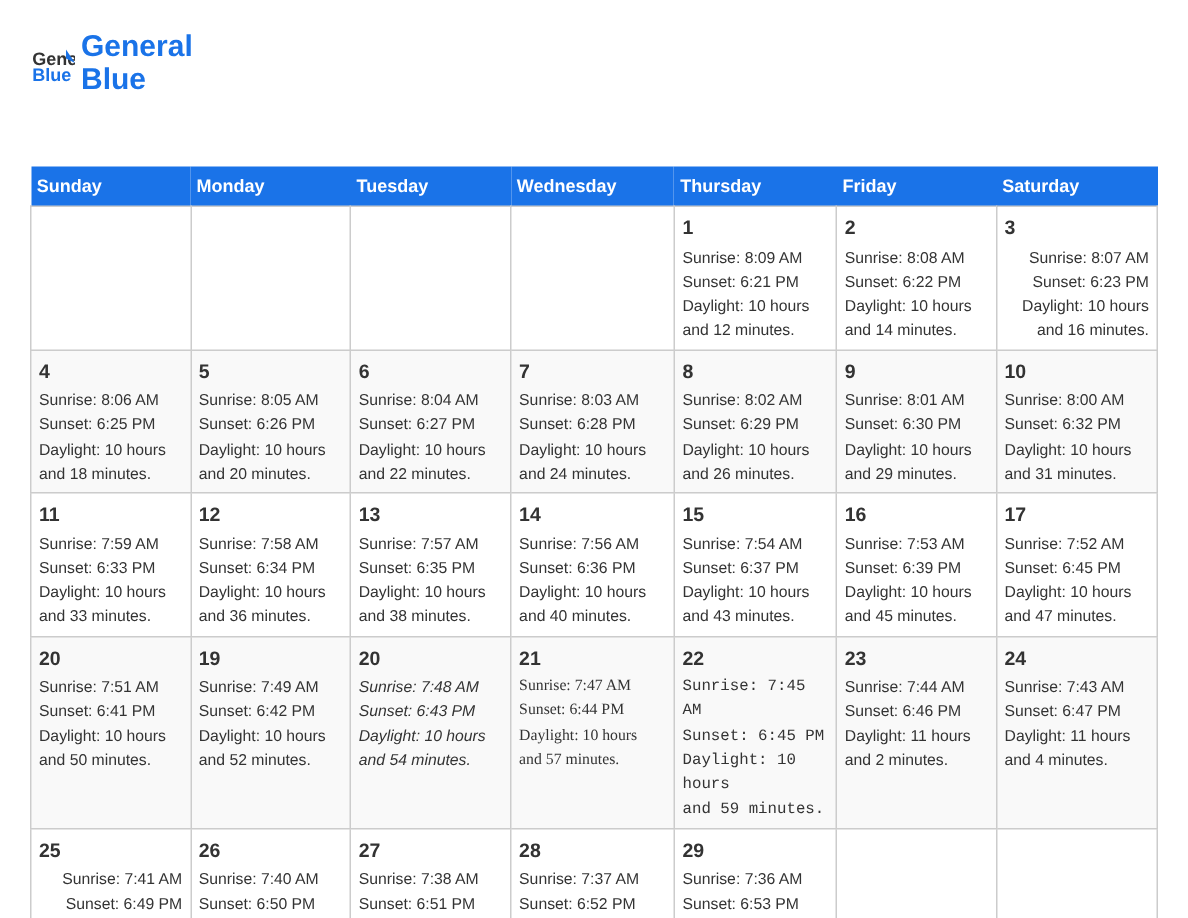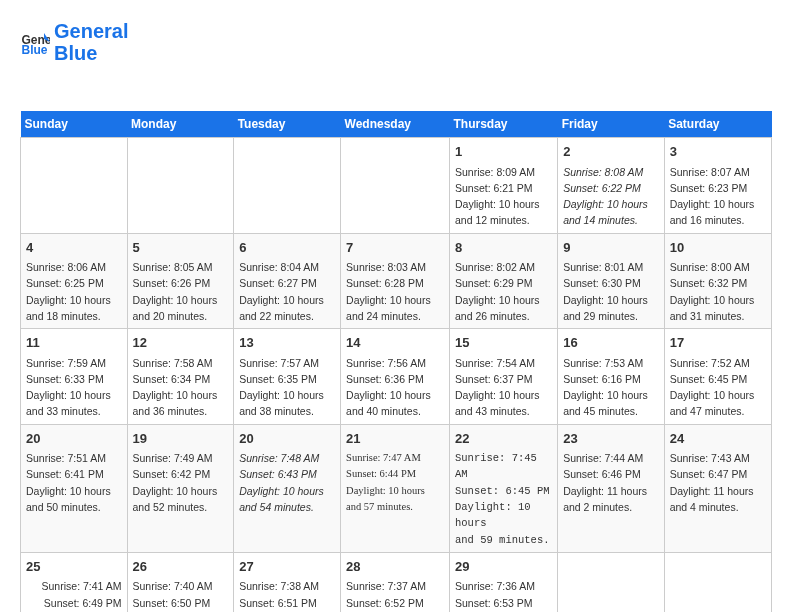--- a/index.html
+++ b/index.html
@@ -125,28 +125,28 @@
         <td class="empty"></td>
         <td>
           <span class="day-num">1</span>
           <div class="day-info" style="white-space: pre-line;">Sunrise: 8:09 AM
 Sunset: 6:21 PM
 Daylight: 10 hours
 and 12 minutes.</div>
         </td>
         <td>
           <span class="day-num">2</span>
-          <div class="day-info" style="white-space: pre-line; font-style: italic;">Sunrise: 8:08 AM
+          <div class="day-info" style="white-space: pre-line;">Sunrise: 8:08 AM
 Sunset: 6:22 PM
 Daylight: 10 hours
 and 14 minutes.</div>
         </td>
         <td>
           <span class="day-num">3</span>
-          <div class="day-info" style="white-space: pre-line;">Sunrise: 8:07 AM
+          <div class="day-info" style="white-space: pre-line; text-align: right;">Sunrise: 8:07 AM
 Sunset: 6:23 PM
 Daylight: 10 hours
 and 16 minutes.</div>
         </td>
       </tr>
       <tr>
         <td>
           <span class="day-num">4</span>
           <div class="day-info" style="white-space: pre-line;">Sunrise: 8:06 AM
 Sunset: 6:25 PM
@@ -228,21 +228,21 @@
         <td>
           <span class="day-num">15</span>
           <div class="day-info" style="white-space: pre-line;">Sunrise: 7:54 AM
 Sunset: 6:37 PM
 Daylight: 10 hours
 and 43 minutes.</div>
         </td>
         <td>
           <span class="day-num">16</span>
           <div class="day-info" style="white-space: pre-line;">Sunrise: 7:53 AM
-Sunset: 6:16 PM
+Sunset: 6:39 PM
 Daylight: 10 hours
 and 45 minutes.</div>
         </td>
         <td>
           <span class="day-num">17</span>
           <div class="day-info" style="white-space: pre-line;">Sunrise: 7:52 AM
 Sunset: 6:45 PM
 Daylight: 10 hours
 and 47 minutes.</div>
         </td>

